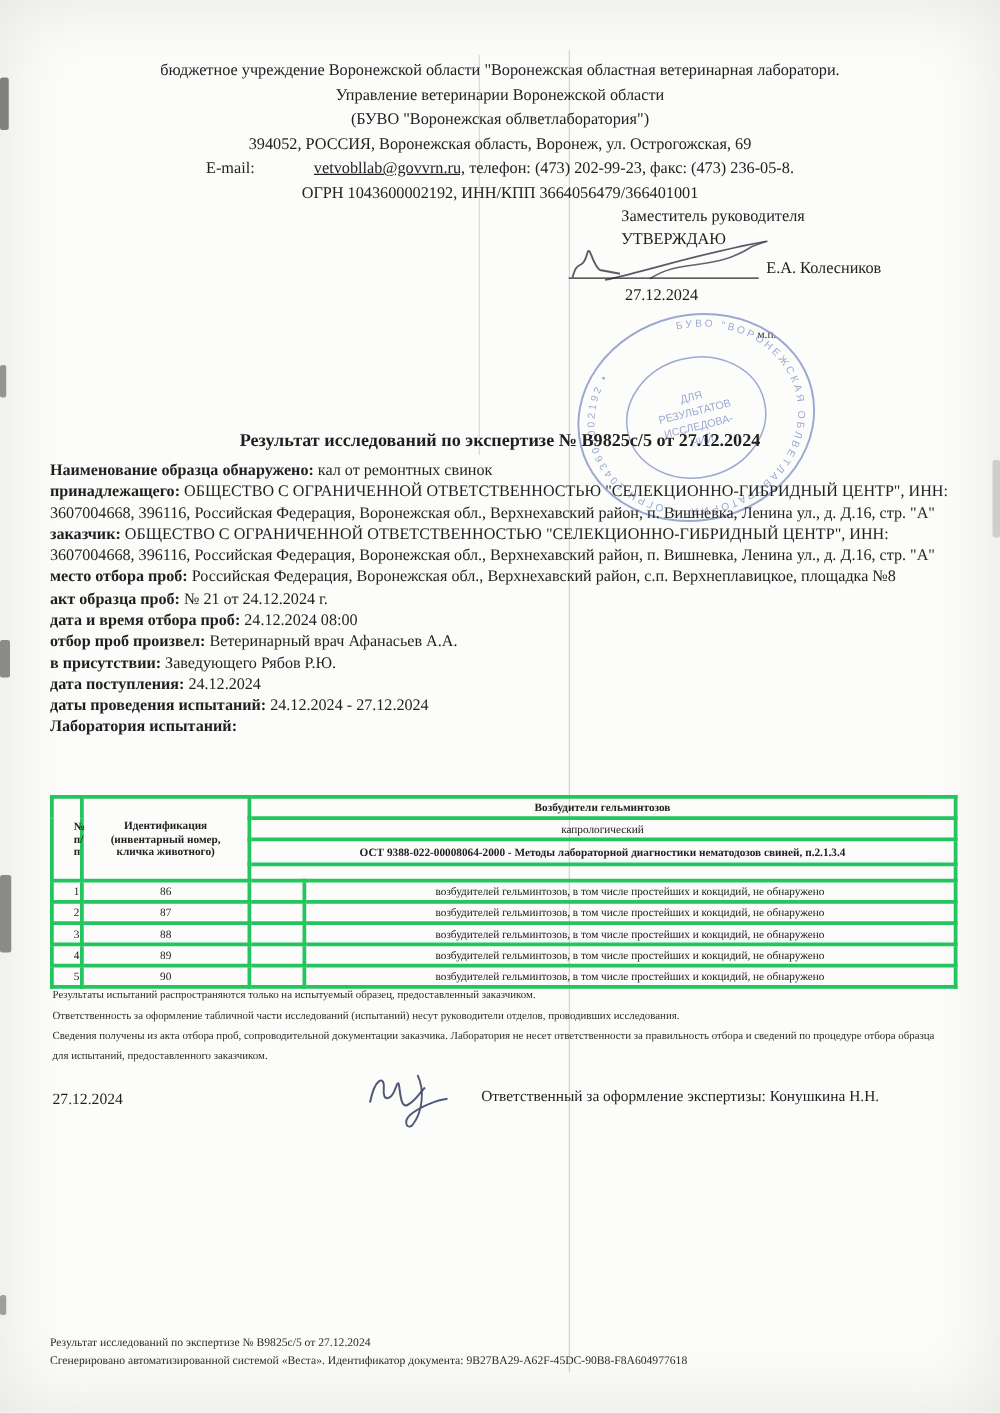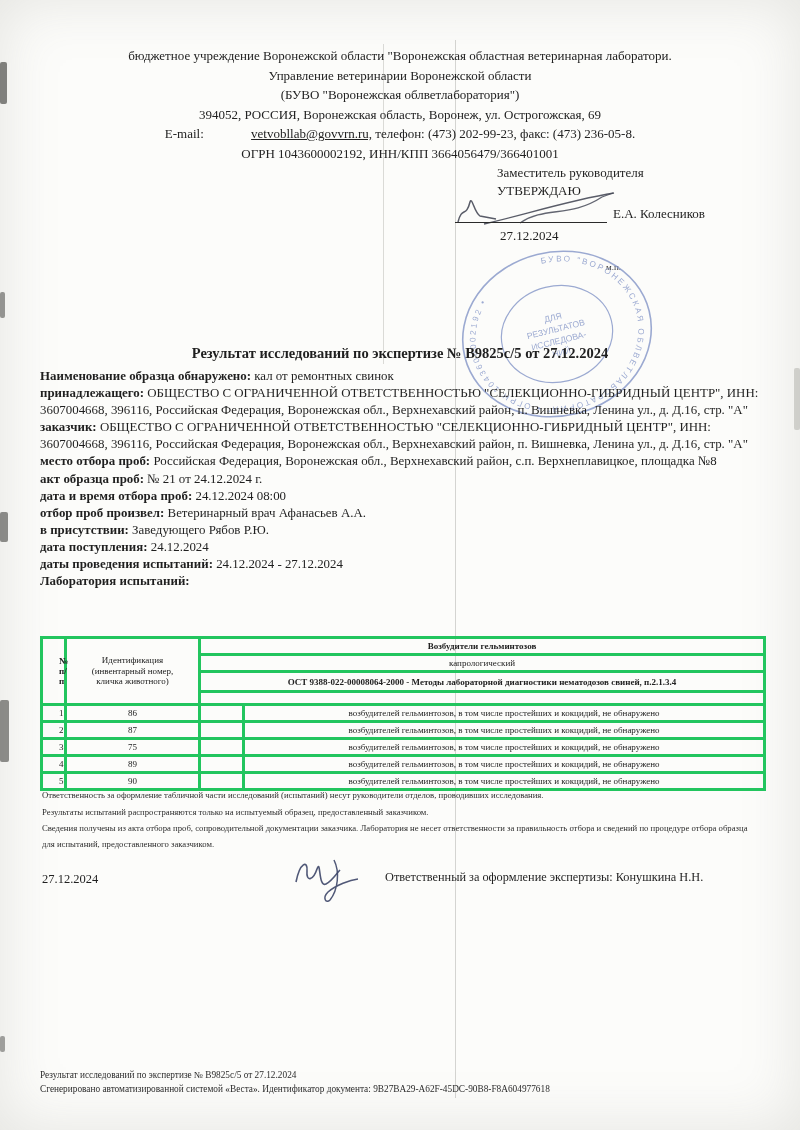--- a/index.html
+++ b/index.html
@@ -35,21 +35,21 @@
   
   .doc-title{position:absolute;left:0;top:345px;width:800px;text-align:center;font-weight:bold;font-size:14.5px;z-index:2;}
   
   .details{position:absolute;left:40px;top:368px;width:724px;font-size:12.9px;line-height:17.1px;z-index:2;}
   .details p{margin:0;}
   
   .rtable-wrap{position:absolute;left:40px;top:636px;width:726px;z-index:2;}
   table.rtable{border-collapse:collapse;width:100%;table-layout:fixed;}
   table.rtable td{border:3px solid #22c55e;padding:0 16px;font-size:9px;text-align:center;vertical-align:middle;color:#222;}
   td.numcol{white-space:pre-line;font-weight:bold;font-size:8.5px;line-height:10px;}
-  td.idhead{font-weight:normal;font-size:8.8px;line-height:10.5px;}
+  td.idhead{font-weight:bold;font-size:8.8px;line-height:10.5px;}
   td.grp{height:14px;font-weight:600;}
   td.sub{height:14px;}
   td.method{height:17px;font-weight:bold;}
   td.emptyrow{height:10px;}
   td.drow{height:14px;font-size:9.4px;}
   
   .notes{position:absolute;left:42px;top:788px;width:718px;font-size:8.7px;line-height:15.5px;color:#2d2d2d;z-index:2;}
   .notes p{margin:0 0 1px 0;}
   
   .signoff-date{position:absolute;left:42px;top:872px;font-size:12.5px;}
@@ -163,43 +163,43 @@
       <td class="drow">возбудителей гельминтозов, в том числе простейших и кокцидий, не обнаружено</td>
     </tr>
     <tr>
       <td class="drow">2</td>
       <td class="drow">87</td>
       <td class="drow"></td>
       <td class="drow">возбудителей гельминтозов, в том числе простейших и кокцидий, не обнаружено</td>
     </tr>
     <tr>
       <td class="drow">3</td>
-      <td class="drow">75</td>
+      <td class="drow">88</td>
       <td class="drow"></td>
       <td class="drow">возбудителей гельминтозов, в том числе простейших и кокцидий, не обнаружено</td>
     </tr>
     <tr>
       <td class="drow">4</td>
       <td class="drow">89</td>
       <td class="drow"></td>
       <td class="drow">возбудителей гельминтозов, в том числе простейших и кокцидий, не обнаружено</td>
     </tr>
     <tr>
       <td class="drow">5</td>
       <td class="drow">90</td>
       <td class="drow"></td>
       <td class="drow">возбудителей гельминтозов, в том числе простейших и кокцидий, не обнаружено</td>
     </tr>
   </tbody>
     </table>
 </div>
 
 <div class="notes">
+  <p>Результаты испытаний распространяются только на испытуемый образец, предоставленный заказчиком.</p>
   <p>Ответственность за оформление табличной части исследований (испытаний) несут руководители отделов, проводивших исследования.</p>
-  <p>Результаты испытаний распространяются только на испытуемый образец, предоставленный заказчиком.</p>
   <p>Сведения получены из акта отбора проб, сопроводительной документации заказчика. Лаборатория не несет ответственности за правильность отбора и сведений по процедуре отбора образца для испытаний, предоставленного заказчиком.</p>
 </div>
 
 <div class="signoff-date">27.12.2024</div>
 <svg class="sig-bottom" width="85" height="52" viewBox="0 0 85 52">
   <path d="M8,30 C12,10 20,8 19,19 C18,30 25,29 29,17 C33,6 30,36 38,32 C44,29 48,22 52,18" fill="none" stroke="#3d4668" stroke-width="1.6" opacity=".9"></path>
   <path d="M46,8 C52,20 50,38 42,48 C38,52 34,46 40,40 C48,33 62,28 70,27" fill="none" stroke="#3d4668" stroke-width="1.5" opacity=".9"></path>
 </svg>
 <div class="signoff-text">Ответственный за оформление экспертизы: Конушкина Н.Н.</div>
 

